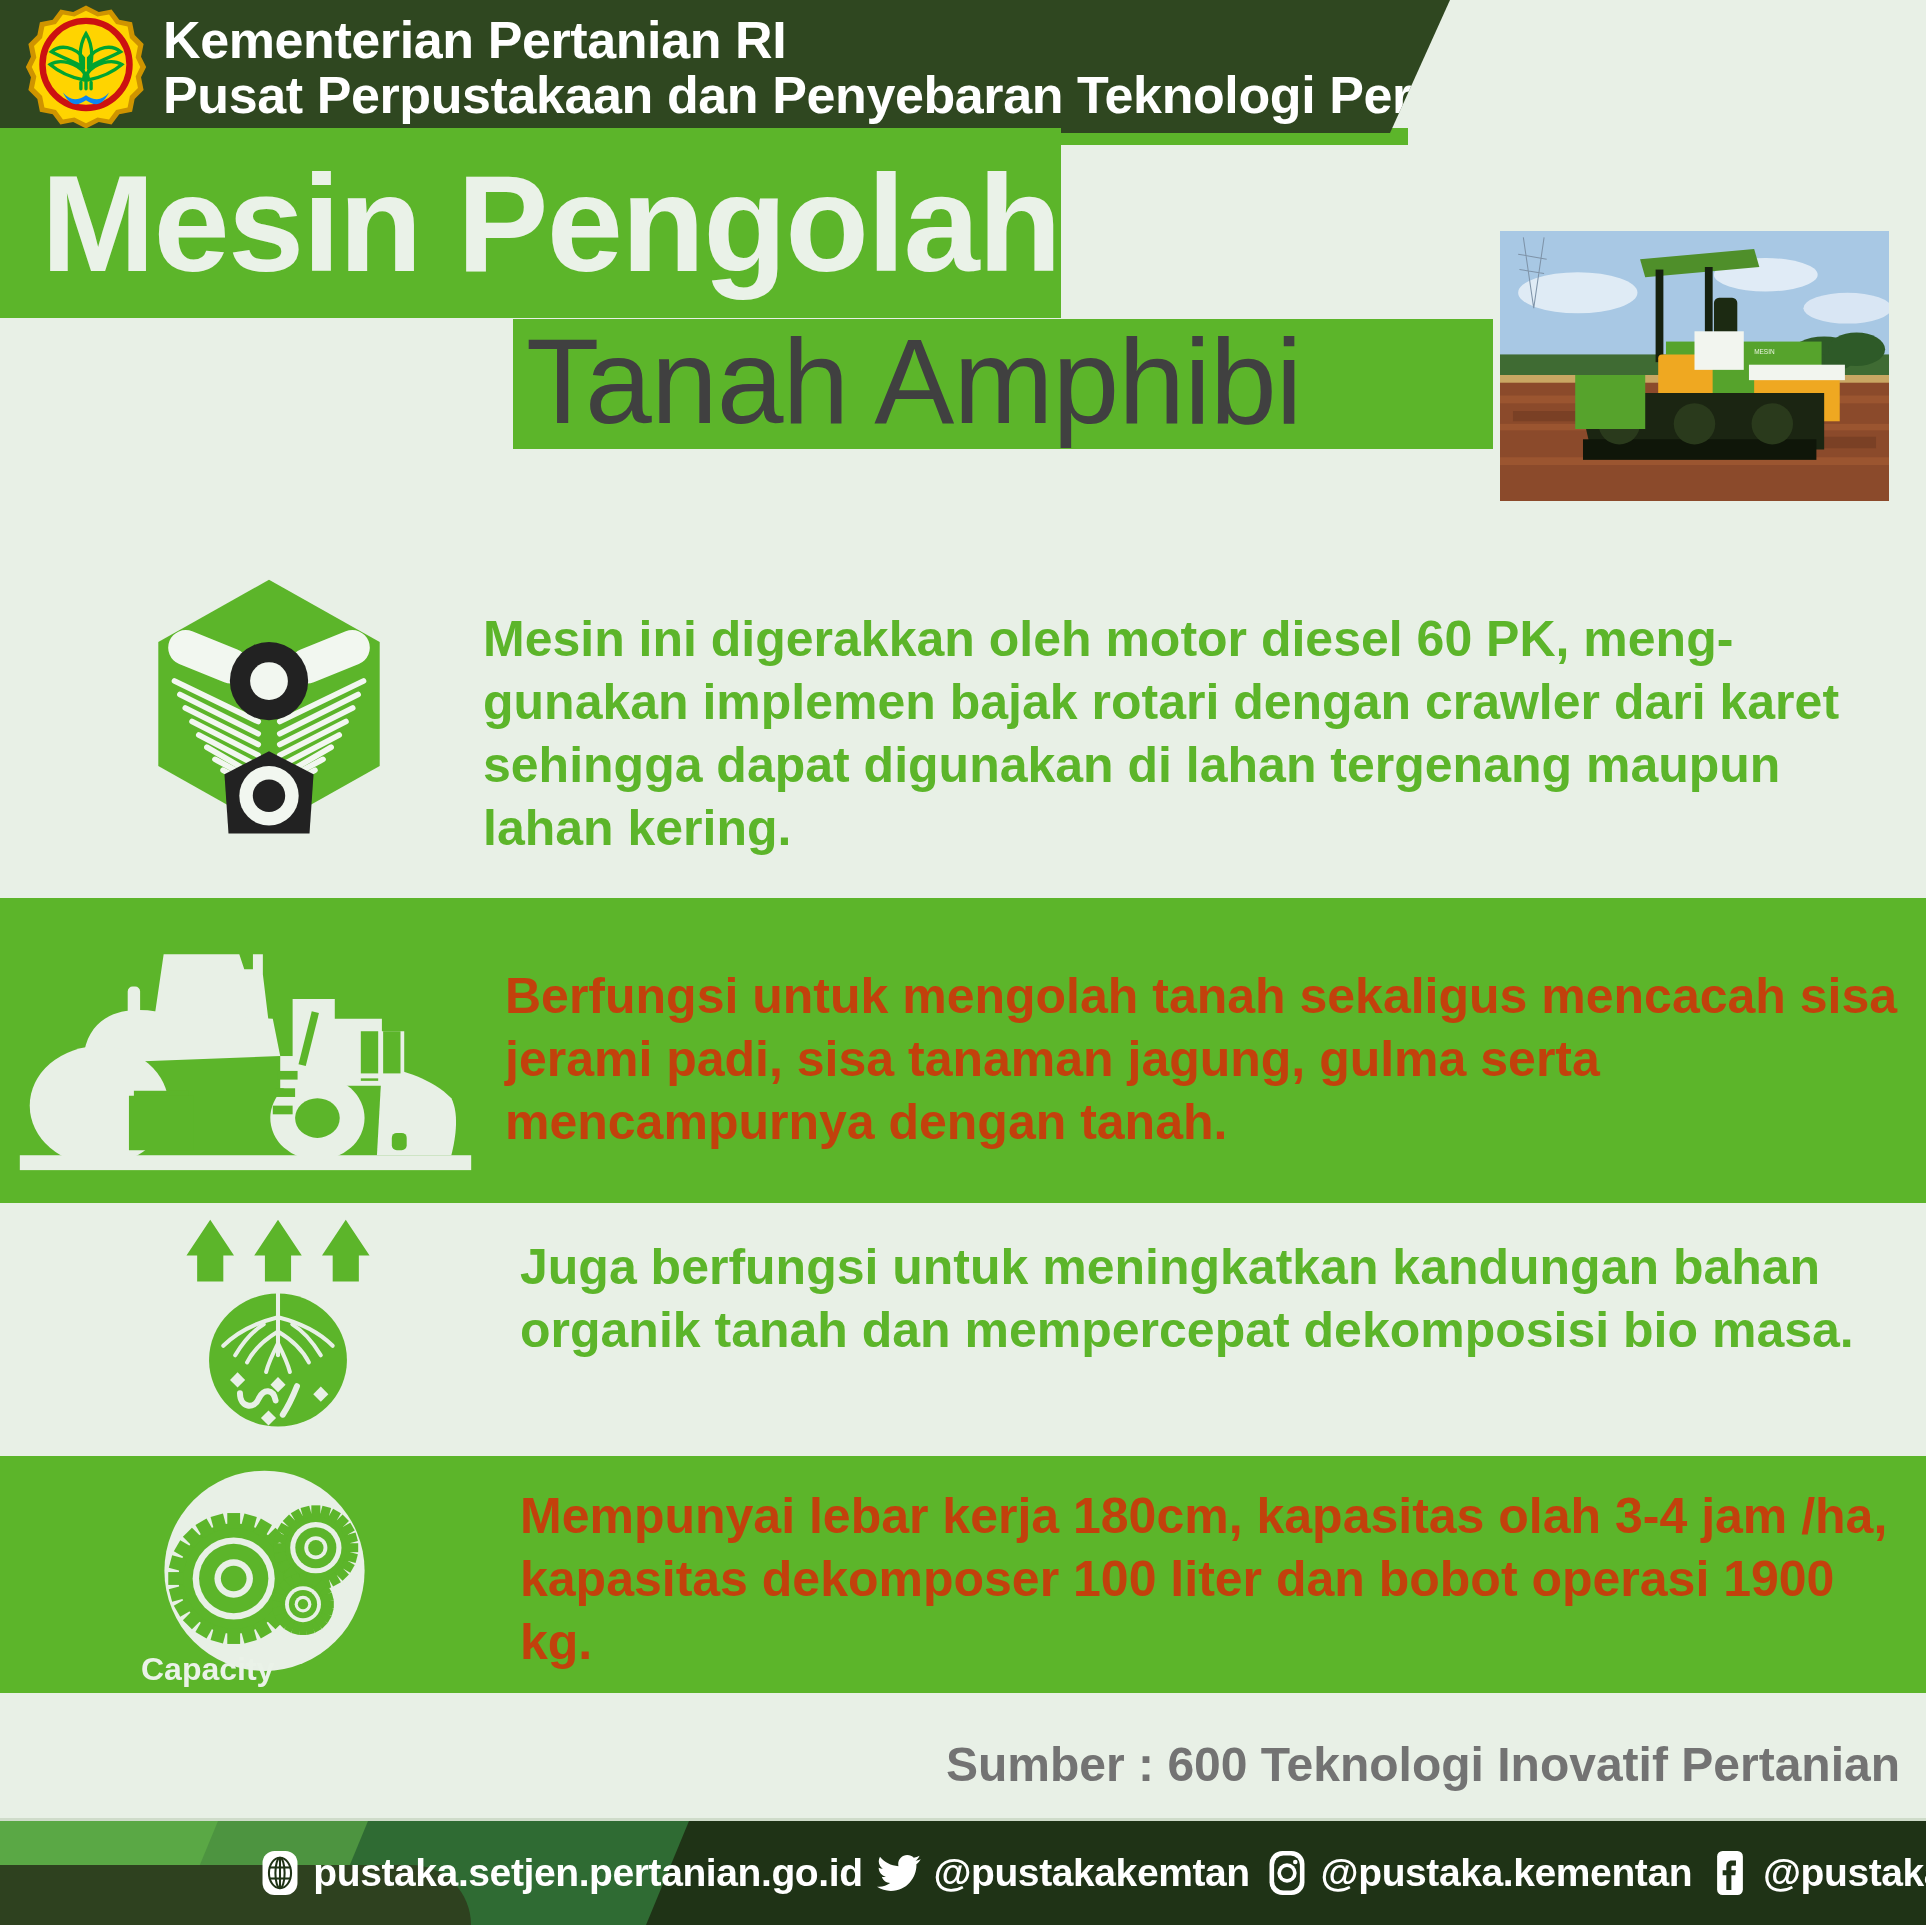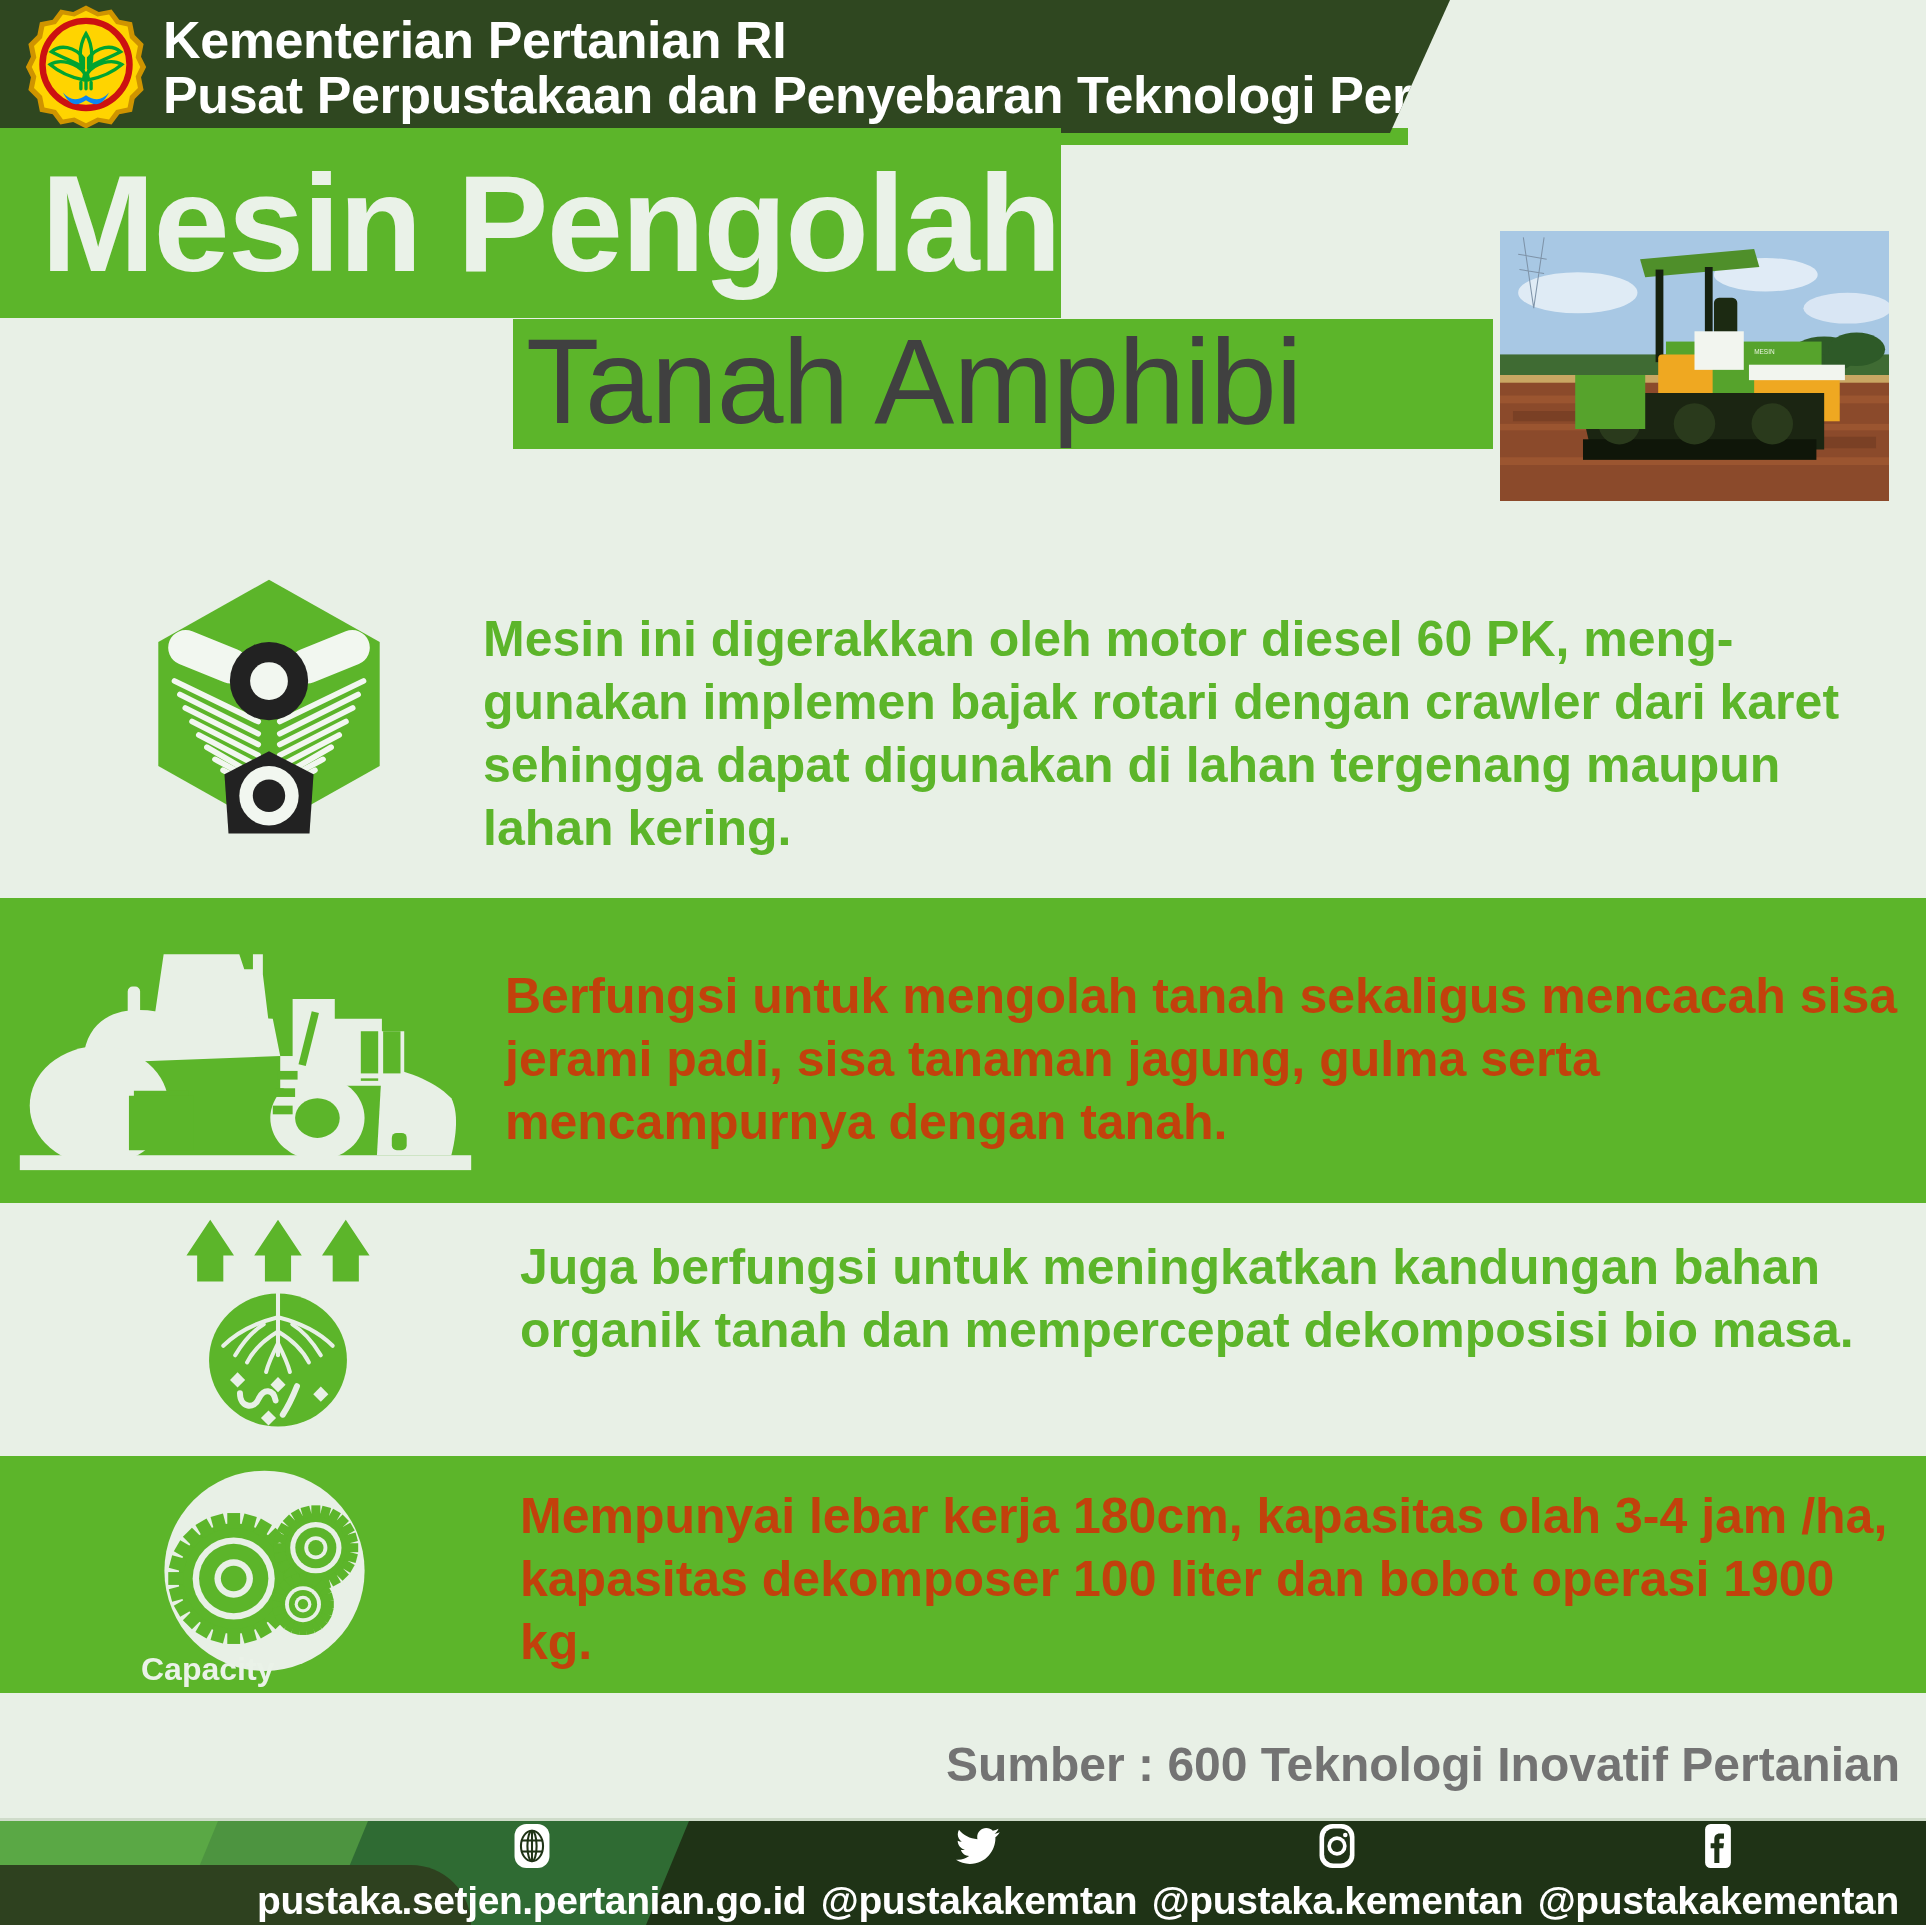--- a/index.html
+++ b/index.html
@@ -98,21 +98,21 @@
   }
   .footer-deco{position:absolute;left:0;top:0;height:104px;}
   .deco-a{width:454px;background:#5aa845;clip-path:polygon(0 0,454px 0,411px 104px,0 104px);}
   .deco-b{left:145px;width:385px;background:#4d9440;clip-path:polygon(73px 0,385px 0,342px 104px,30px 104px);}
   .deco-c{left:295px;width:394px;background:#2f6b33;clip-path:polygon(73px 0,394px 0,351px 104px,30px 104px);}
   .deco-d{left:0;top:44px;width:471px;height:60px;background:#2e411f;border-top-right-radius:60px;}
   .footer-items{
     position:absolute;left:257px;top:0;height:104px;width:1669px;
     display:flex;align-items:center;gap:14.5px;
   }
-  .f-item{display:flex;align-items:center;gap:10.3px;flex-direction:column;}
+  .f-item{display:flex;align-items:center;gap:10.3px;}
   .f-label{color:#ffffff;font-weight:bold;font-size:39px;letter-spacing:-0.4px;white-space:nowrap;}
   .f-icon{width:46px;height:46px;flex:0 0 auto;}
 
   
   .footer-line{
     position:absolute;left:0;top:1818px;width:1926px;height:3.4px;background:#cfdcca;z-index:9;
   }
   .cap-label{
     position:absolute;z-index:10;color:#eaf2e8;font-weight:bold;font-size:32px;
     text-align:left;width:240px;

